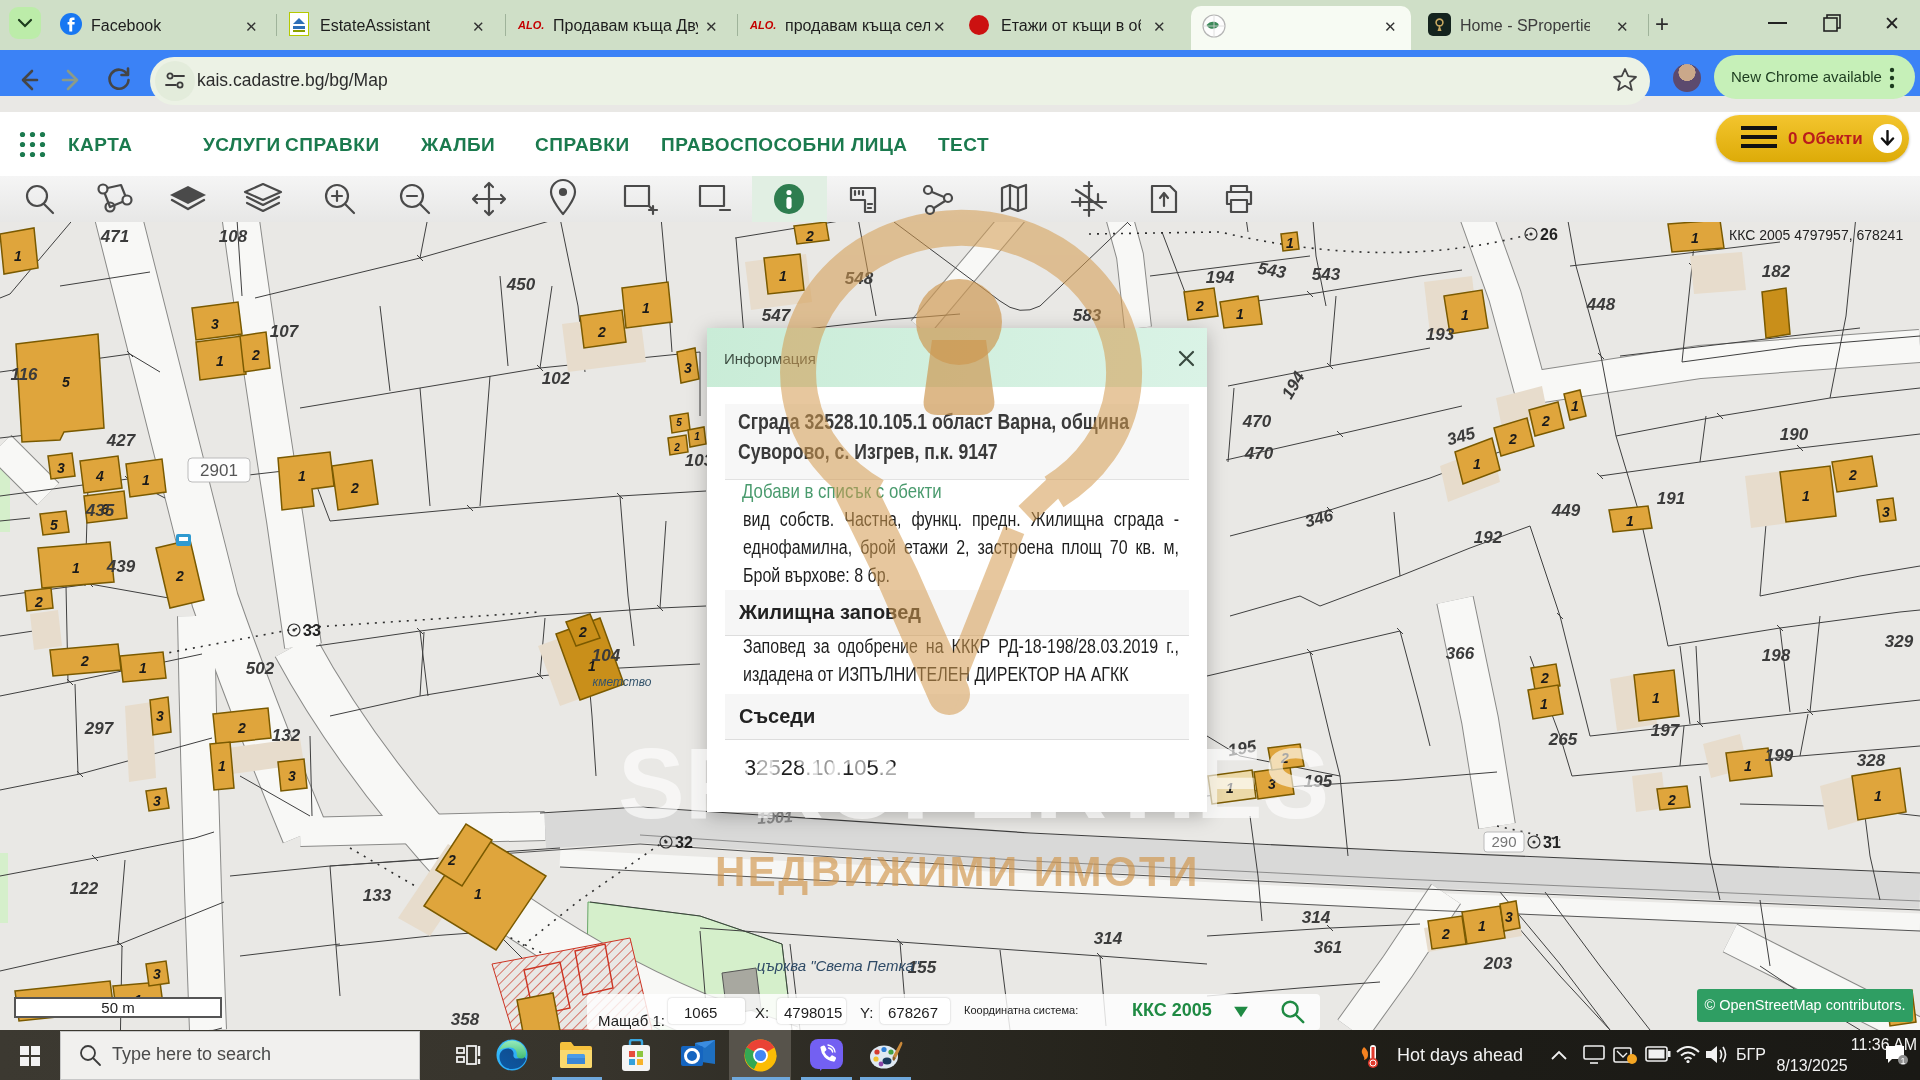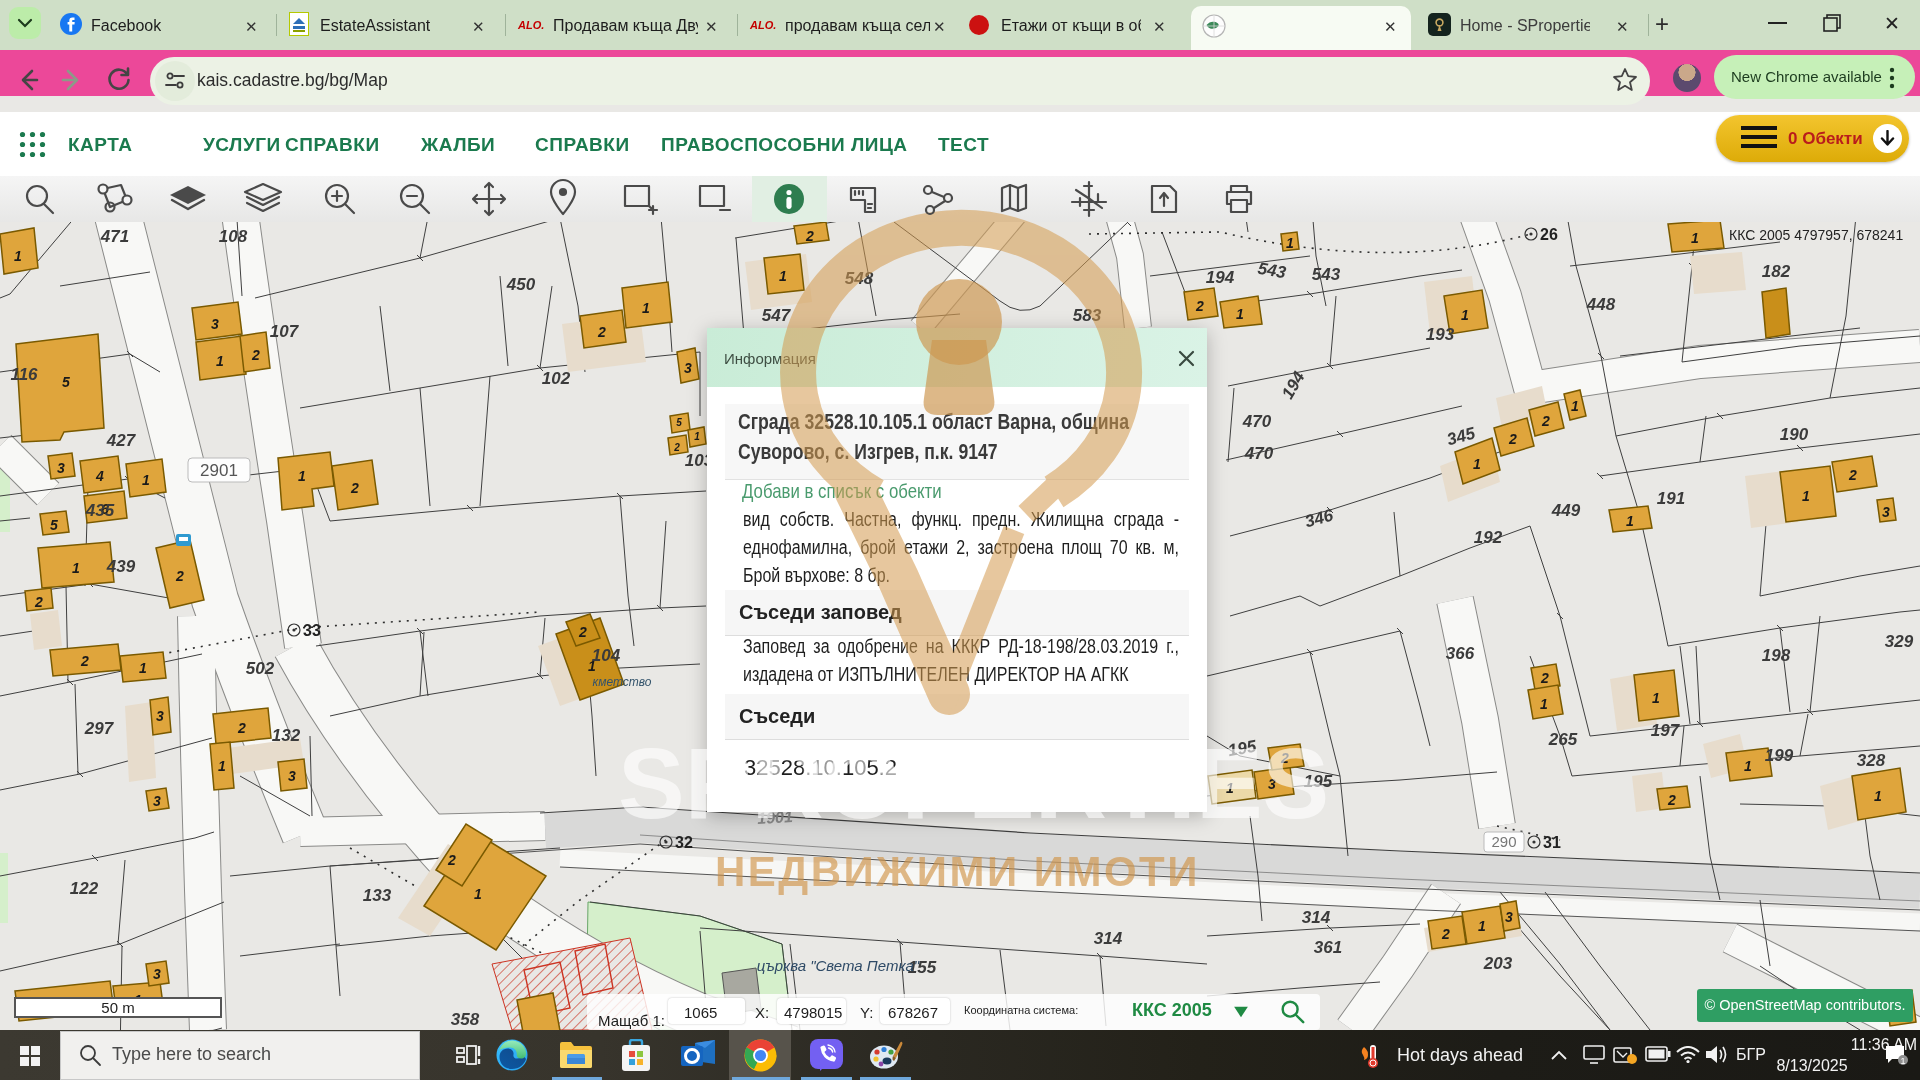--- a/index.html
+++ b/index.html
@@ -5,21 +5,21 @@
 * { margin:0; padding:0; box-sizing:border-box; }
 html,body { width:1920px; height:1080px; overflow:hidden; font-family:"Liberation Sans", sans-serif; }
 .abs { position:absolute; }
 #stage { position:relative; width:1920px; height:1080px; background:#e9e8e5; }
 
 #tabbar { position:absolute; left:0; top:0; width:1920px; height:50px; background:#cfdfc7; }
 .tab { position:absolute; top:6px; height:40px; font-size:16px; color:#1d1d1d; }
 .tabtitle { position:absolute; top:11px; white-space:nowrap; overflow:hidden; }
 .tclose { position:absolute; top:12px; font-size:15px; color:#333; }
 .tsep { position:absolute; top:14px; width:1px; height:22px; background:#9fb39a; }
-#addrbar { position:absolute; left:0; top:50px; width:1920px; height:46px; background:#ec4899; }
+#addrbar { position:absolute; left:0; top:50px; width:1920px; height:46px; background:#3b82f6; }
 #nav { position:absolute; left:0; top:112px; width:1920px; height:64px; background:#ffffff; }
 .navitem { position:absolute; top:22px; font-weight:bold; font-size:19px; color:#1b7a4e; letter-spacing:0.5px; }
 #toolbar { position:absolute; left:0; top:176px; width:1920px; height:46px; background:linear-gradient(180deg, #f5f5f5, #e7e7e6); }
 
 #popup { position:absolute; left:707px; top:328px; width:500px; height:484px; background:#fff; box-shadow:0 4px 18px rgba(0,0,0,0.25); }
 #popuphead { position:absolute; left:0; top:0; width:500px; height:59px; background:linear-gradient(100deg,#c9ecd7,#daf3e6); }
 .sechead { position:absolute; left:18px; width:464px; height:46px; background:#f6f6f6; border-bottom:1px solid #ddd; font-weight:bold; font-size:20px; color:#222; }
 
 #taskbar { position:absolute; left:0; top:1030px; width:1920px; height:50px; background:linear-gradient(90deg,#3c3931 0,#37342c 600px,#2b2922 900px,#232119 1200px,#1d1c17 1500px,#1a1915 1920px); }
 .tray { color:#f2f2f2; font-size:15px; }
@@ -466,21 +466,21 @@
     <div id="popuphead"></div>
     <div class="abs" style="left:17px;top:22px;font-size:15px;color:#3f4f44;">Информация</div>
     <svg class="abs" style="left:471px;top:22px;" width="17" height="17" viewBox="0 0 17 17">
         <path d="M2 2 L15 15 M15 2 L2 15" stroke="#3a4a40" stroke-width="2.2" stroke-linecap="round"></path>
       </svg>
     <div class="abs" style="left:18px;top:76px;width:464px;height:76px;background:#f7f7f7;border-bottom:1px solid #e2e2e2;"></div>
     <div class="abs" style="left:31px;top:79px;width:492px;font-size:21.5px;font-weight:bold;color:#3a3a3a;line-height:30px;transform:scaleX(0.82);transform-origin:0 0;">Сграда 32528.10.105.1 област Варна, община Суворово, с. Изгрев, п.к. 9147</div>
     <div class="abs" style="left:35px;top:151px;font-size:21px;color:#4a9b6e;transform:scaleX(0.8);transform-origin:0 0;">Добави в списък с обекти</div>
     <div class="abs" style="left:36px;top:177px;width:545px;font-size:20px;color:#1f1f1f;line-height:28px;text-align:justify;transform:scaleX(0.8);transform-origin:0 0;">вид собств. Частна, функц. предн. Жилищна сграда - еднофамилна, брой етажи 2, застроена площ 70 кв. м, Брой върхове: 8 бр.</div>
     <div class="sechead" style="top:262px;">
-        <span style="position:absolute;left:14px;top:11px;">Съседи заповед</span>
+        <span style="position:absolute;left:14px;top:11px;">Жилищна заповед</span>
       </div>
     <div class="abs" style="left:36px;top:304px;width:545px;font-size:20px;color:#1f1f1f;line-height:28px;text-align:justify;transform:scaleX(0.8);transform-origin:0 0;">Заповед за одобрение на КККР РД-18-198/28.03.2019 г., издадена от ИЗПЪЛНИТЕЛЕН ДИРЕКТОР НА АГКК</div>
     <div class="sechead" style="top:366px;">
         <span style="position:absolute;left:14px;top:11px;">Съседи</span>
       </div>
     <div class="abs" style="left:37px;top:427px;font-size:22px;color:#1f1f1f;">32<span style="color:#999;">5</span>28.<span style="color:#999;">10</span>.1<span style="color:#999;">0</span>5.2</div>
   </div>
   <div id="overlays">
     <svg class="abs" style="left:0;top:0;" width="1920" height="1030" viewBox="0 0 1920 1030">
 

